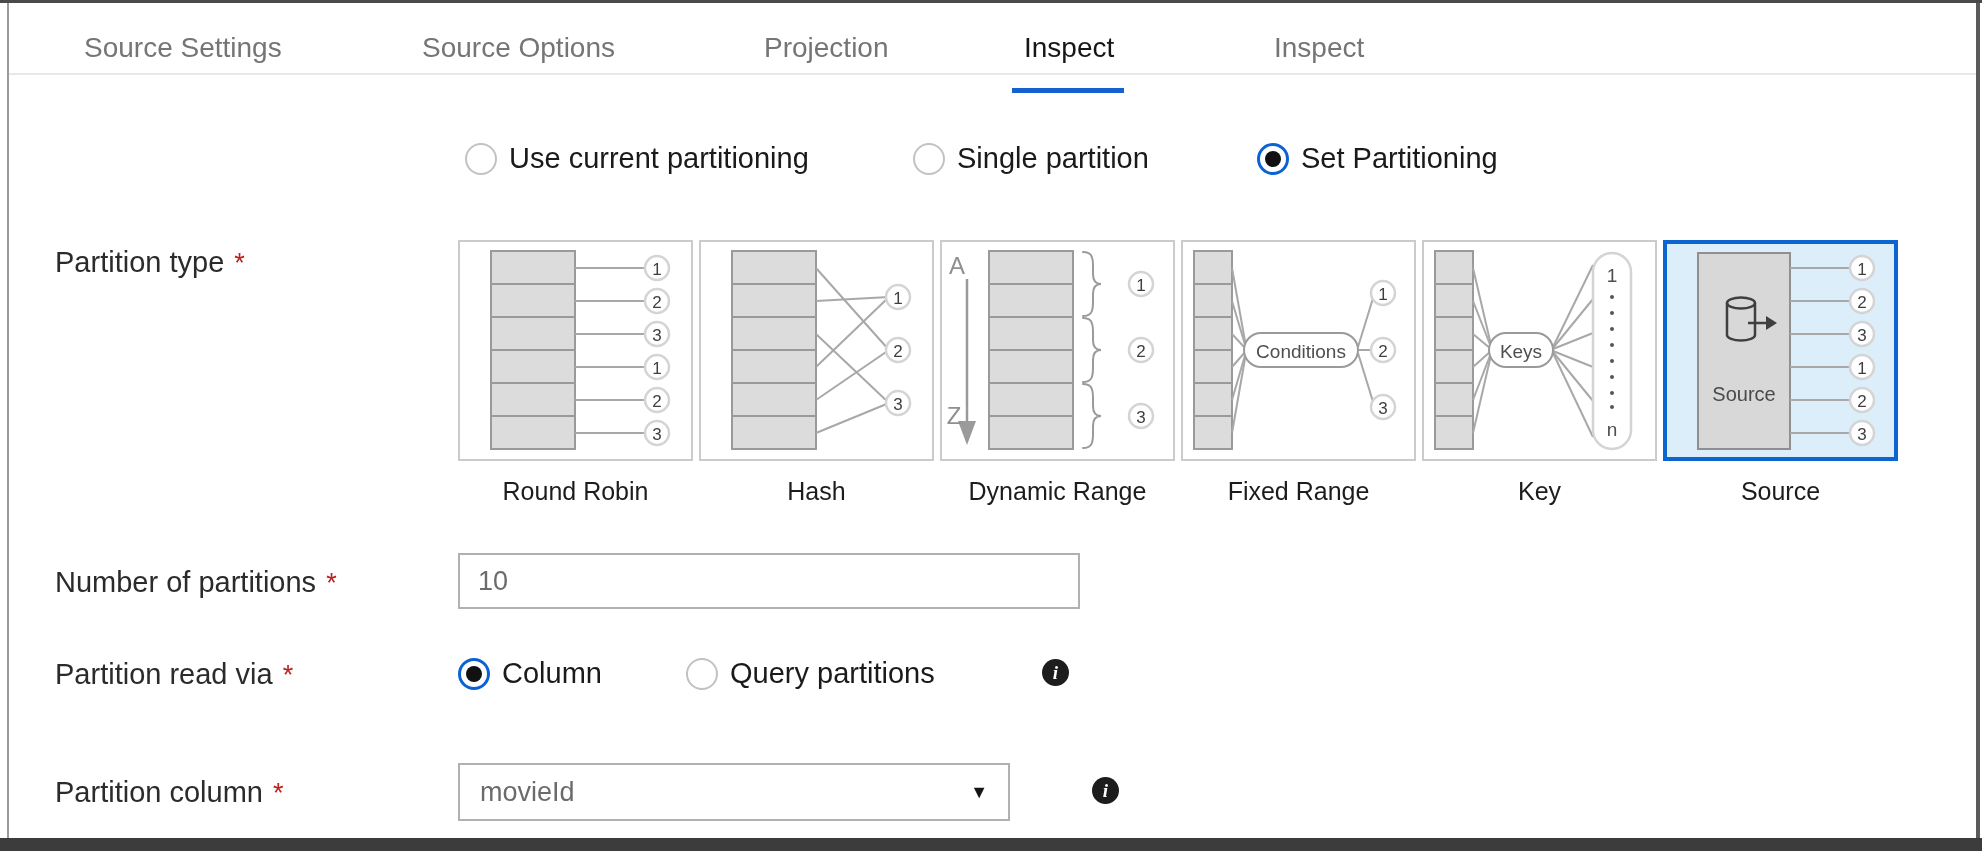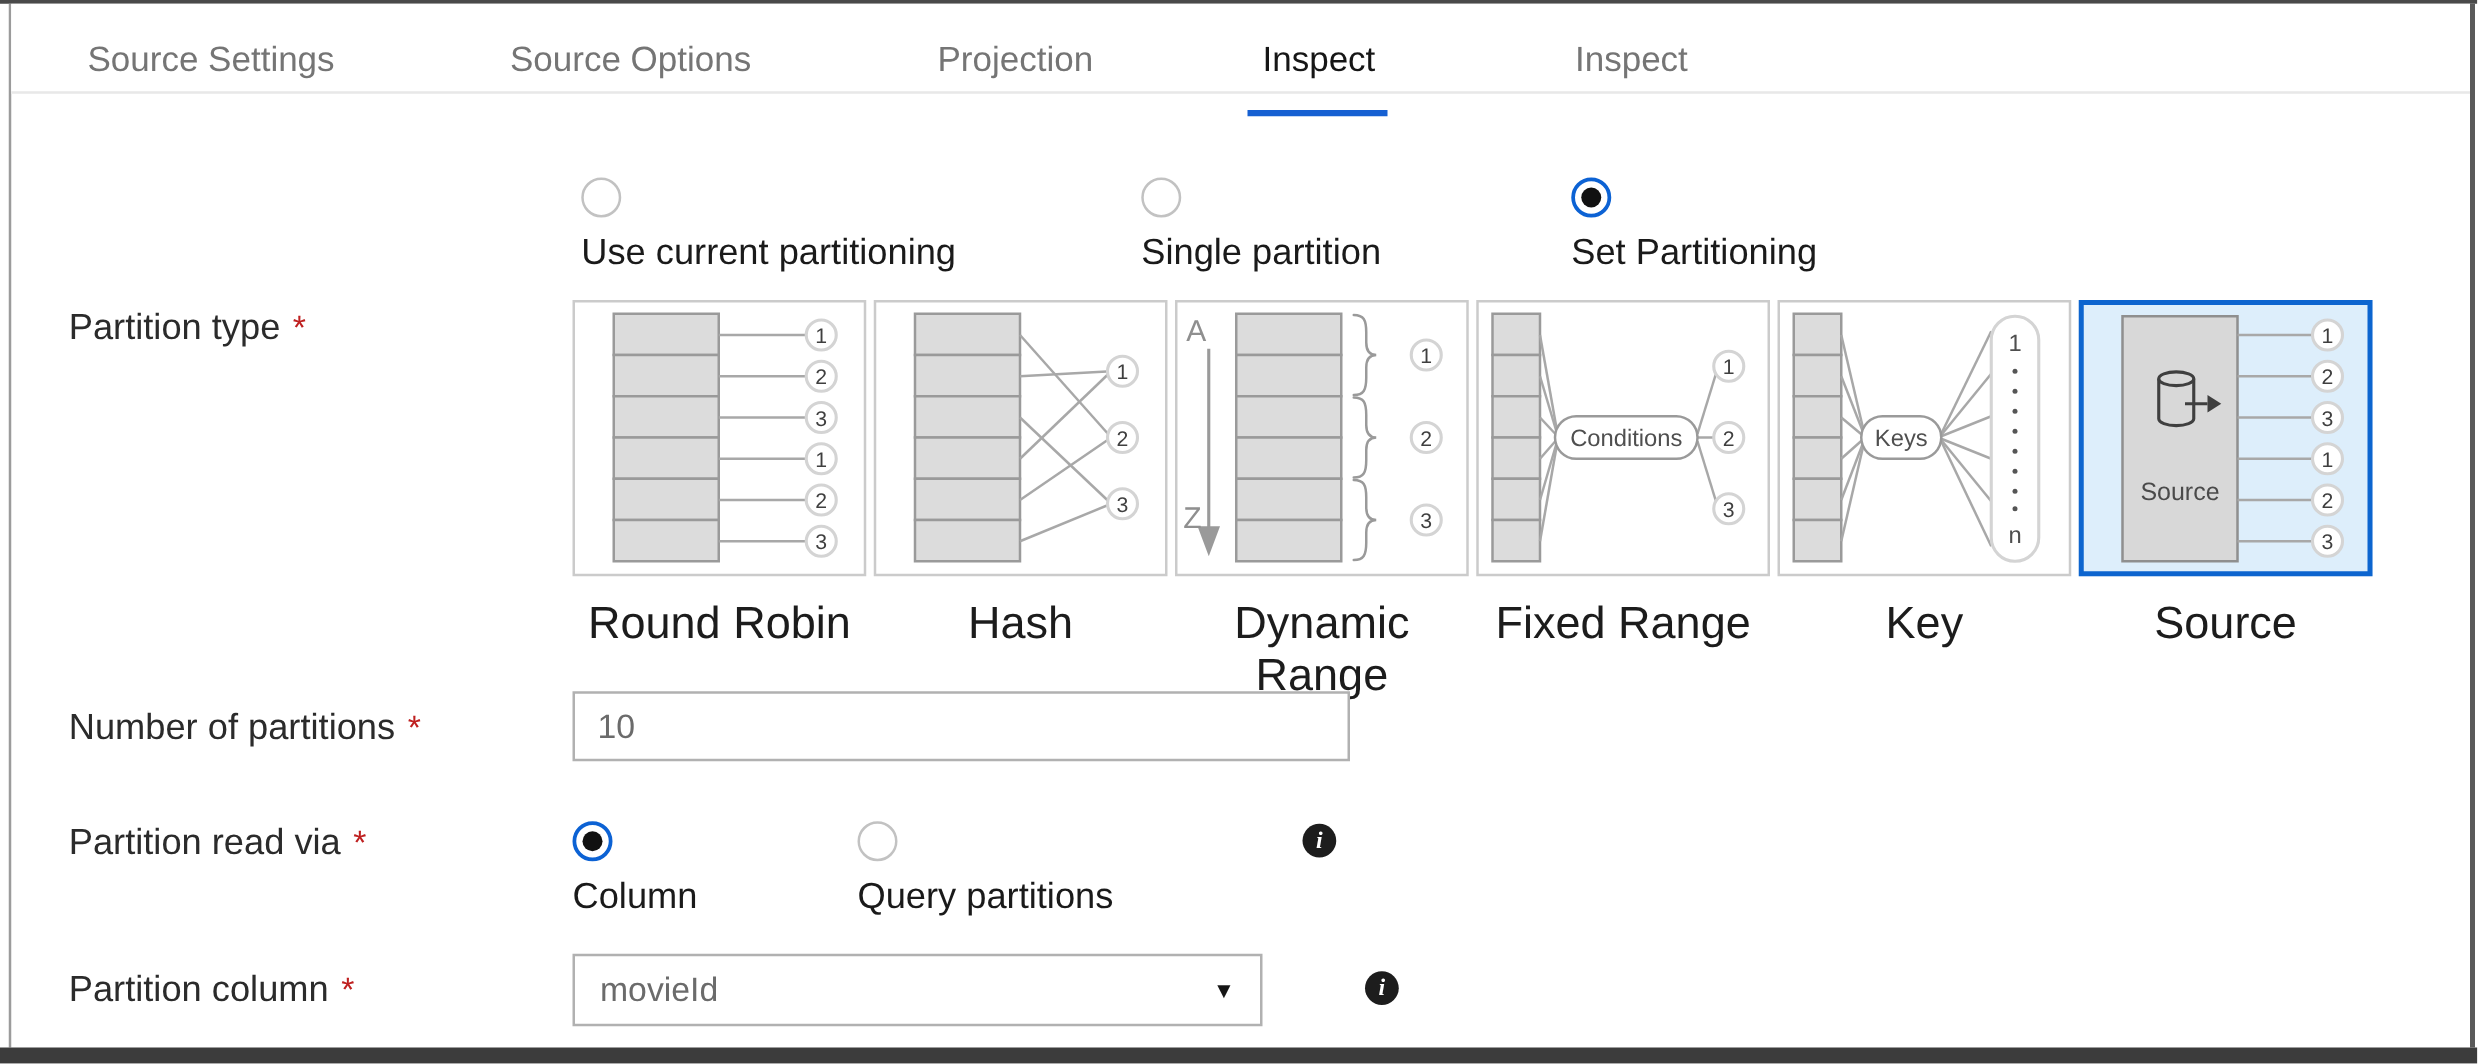--- a/index.html
+++ b/index.html
@@ -5,41 +5,41 @@
   html,body{margin:0;padding:0;background:#fff;}
   body{font-family:"Liberation Sans","DejaVu Sans",sans-serif;-webkit-font-smoothing:antialiased;}
   .frame{position:relative;width:1982px;height:851px;background:#fff;overflow:hidden;}
   .frame-top{position:absolute;top:0;left:0;right:0;height:3px;background:#4a4a4a;}
   .frame-left{position:absolute;top:3px;left:7px;bottom:13px;width:2px;background:#9b9b9b;}
   .frame-right{position:absolute;top:3px;right:2px;bottom:13px;width:4px;background:#5a5a5a;}
   .frame-bottom{position:absolute;left:0;right:0;bottom:0;height:13px;background:#3c3c3c;}
 
   
   .tabbar{position:absolute;top:3px;left:9px;right:6px;height:70px;border-bottom:2px solid #e8e8e8;background:#fff;}
-  .tab{position:absolute;top:0;height:90px;display:flex;align-items:center;font-size:28px;color:#757575;cursor:pointer;white-space:nowrap;}
+  .tab{position:absolute;top:0;height:90px;display:flex;align-items:center;font-size:28px;color:#757575;cursor:pointer;white-space:nowrap;margin-left:14px;}
   .tab.active{color:#161616;}
   .tab.active::after{content:"";position:absolute;left:-12px;right:-10px;bottom:0;height:5px;background:#1660d2;}
 
   
   .flabel{position:absolute;left:55px;font-size:29px;color:#2b2b2b;white-space:nowrap;}
   .req{color:#bf2020;margin-left:10px;font-size:27px;}
 
   
-  .radio-item{position:absolute;display:flex;align-items:flex-start;gap:12px;cursor:pointer;flex-direction:column;}
+  .radio-item{position:absolute;display:flex;align-items:center;gap:12px;cursor:pointer;}
   .radio{width:32px;height:32px;border-radius:50%;border:2px solid #c2c2c2;background:#fff;box-sizing:border-box;flex:none;position:relative;}
   .radio.selected{border:3px solid #0c62d4;}
   .radio.selected::after{content:"";position:absolute;inset:5px;border-radius:50%;background:#111;}
   .radio-label{font-size:29px;color:#1a1a1a;white-space:nowrap;}
 
   
   .tiles{position:absolute;left:458px;top:240px;display:flex;gap:6px;}
   .tile{width:235px;height:221px;box-sizing:border-box;border:2px solid #cbcbcb;background:#fff;display:flex;align-items:center;justify-content:center;cursor:pointer;}
   .tile.selected{border:4px solid #0d65cf;background:#ddeefb;}
   .tile-labels{position:absolute;left:458px;top:477px;display:flex;gap:6px;}
-  .tile-label{width:235px;text-align:center;font-size:36px;color:#1c1c1c;}
+  .tile-label{width:235px;text-align:center;font-size:25px;color:#1c1c1c;}
 
   
   .pt-line{stroke:#a8a8a8;stroke-width:2;fill:none;}
   .pt-box{fill:#dcdcdc;stroke:#9a9a9a;stroke-width:2;}
   .pt-circ{fill:#fff;stroke:#d4d4d4;stroke-width:2.5;}
   .pt-num{font-size:17px;fill:#3f3f3f;text-anchor:middle;dominant-baseline:central;}
   .pt-pill{fill:#fff;stroke:#9a9a9a;stroke-width:2;}
   .pt-pilltext{font-size:19px;fill:#4f4f4f;text-anchor:middle;dominant-baseline:central;}
   .pt-letter{font-size:24px;fill:#8f8f8f;text-anchor:middle;dominant-baseline:central;}
   .pt-arrow{stroke:#9a9a9a;stroke-width:2.5;fill:none;}

